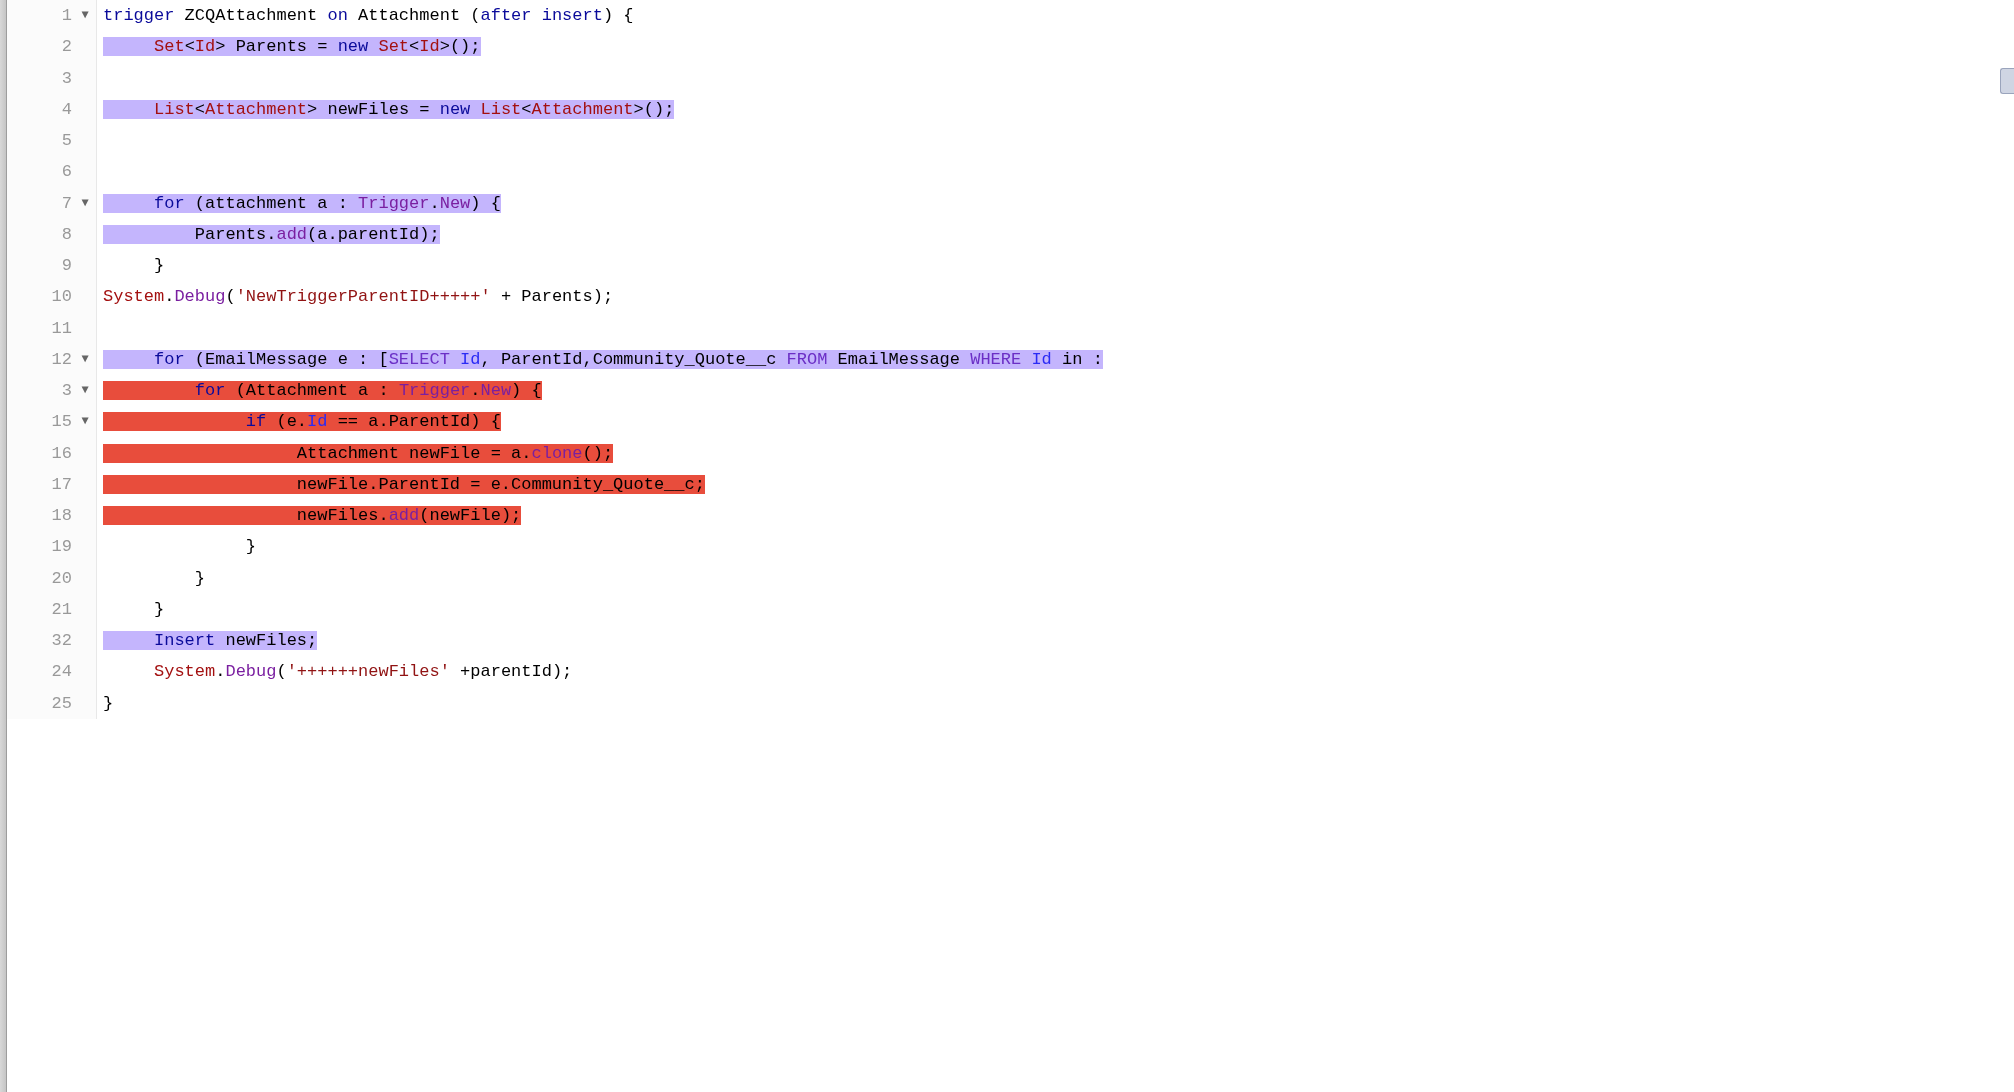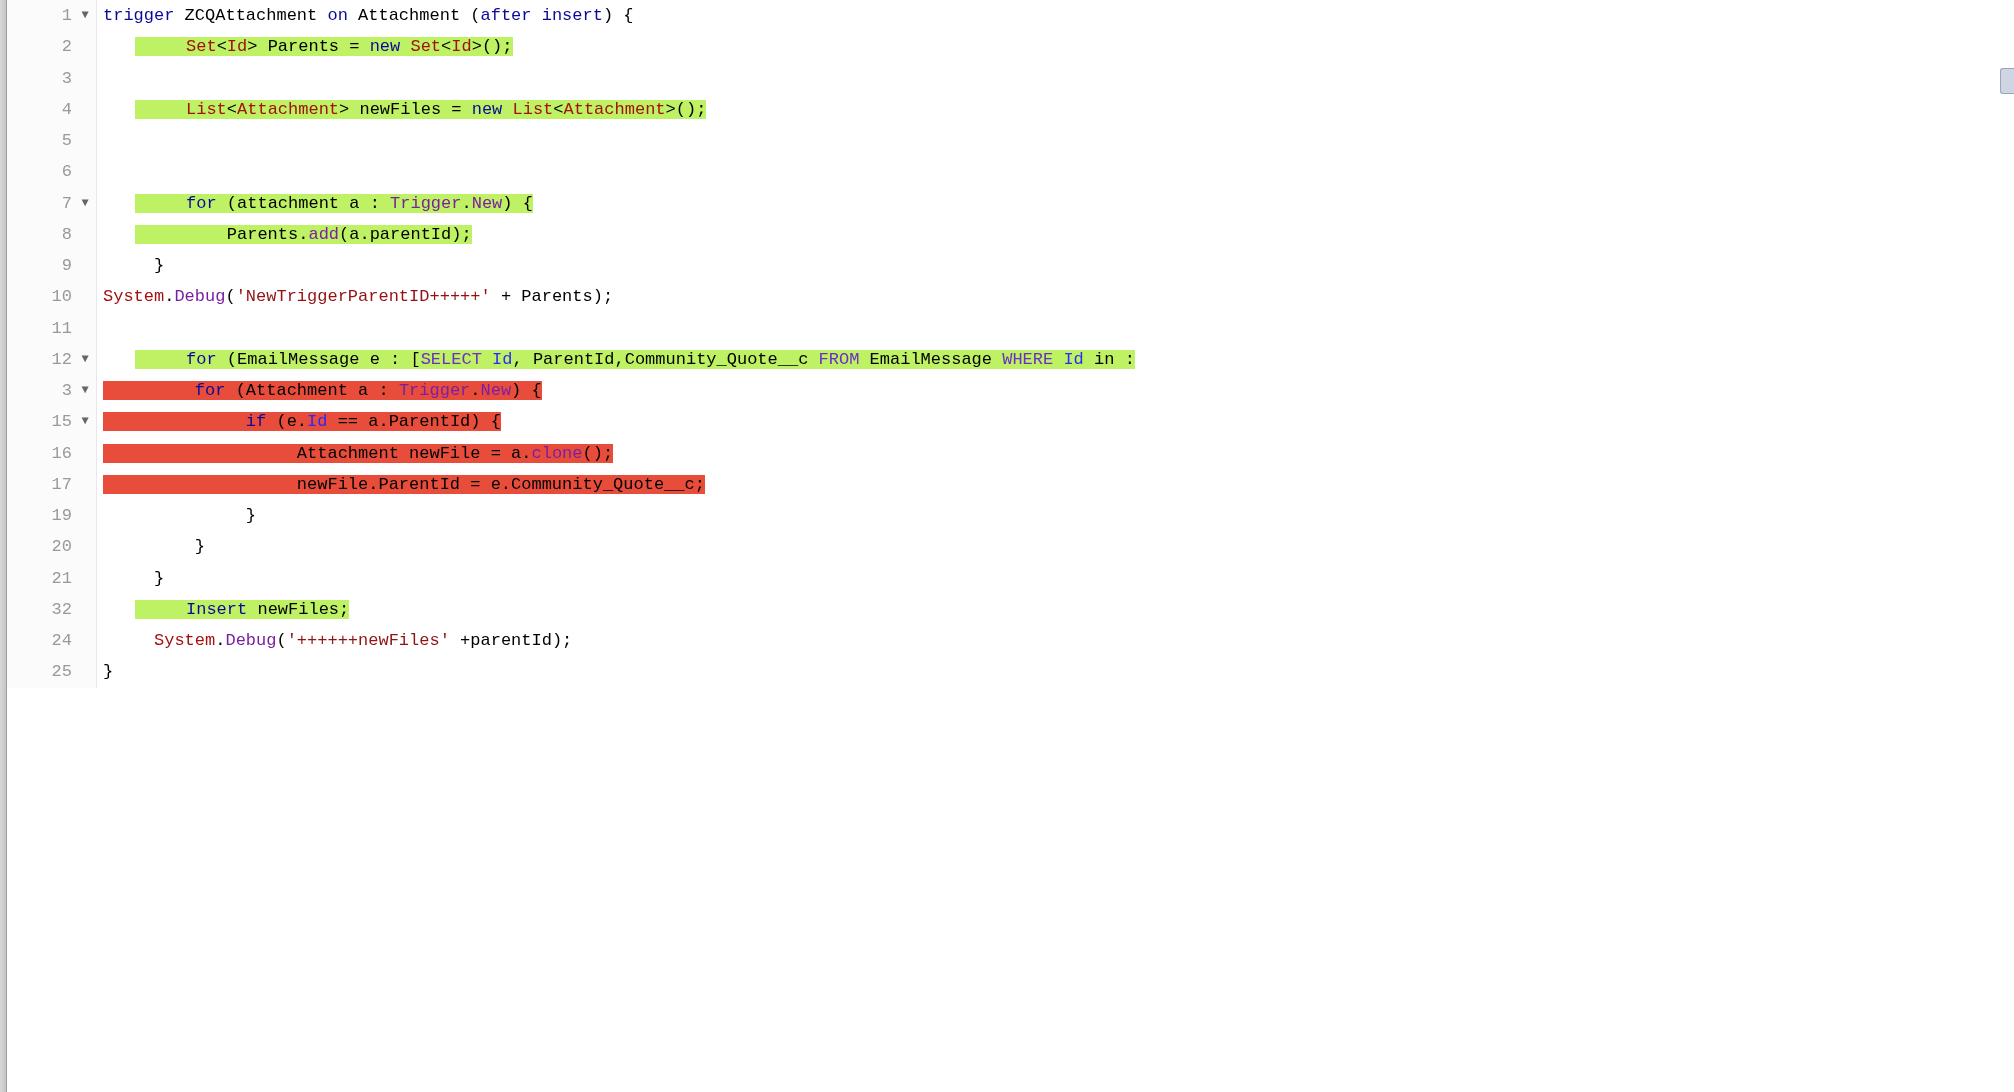--- a/index.html
+++ b/index.html
@@ -57,21 +57,21 @@
     color: #666;
   }
   .code {
     flex: 1;
     position: relative;
     padding-left: 6px;
   }
   .hl {
     display: inline;
   }
-  .bg-blue { background: #bef264; margin-left: 32px; }
+  .bg-blue { background: #c4b5fd; }
   .bg-red { background: #e84d3c; }
   
   .kw { color: #0a0a9a; }     
   .type { color: #a31010; }   
   .method { color: #7a1fa0; }
   .str { color: #911313; }
   .sql { color: #6b2fc6; }
   .prop { color: #2b2bf5; }   
   .plain { color: #000; }
   .right-scroll-ind {
@@ -215,20 +215,27 @@
   </div>
 
   <div class="line">
     <div class="gutter">
       <span class="lineno">17</span>
       <span class="fold"></span>
     </div>
     <div class="code"><span class="hl bg-red"><span class="plain">                   newFile.ParentId = e.Community_Quote__c;</span></span></div>
   </div>
 
+  <div class="line">
+    <div class="gutter">
+      <span class="lineno">18</span>
+      <span class="fold"></span>
+    </div>
+    <div class="code"><span class="hl bg-red"><span class="plain">                   newFiles.</span><span class="method">add</span><span class="plain">(newFile);</span></span></div>
+  </div>
 
   <div class="line">
     <div class="gutter">
       <span class="lineno">19</span>
       <span class="fold"></span>
     </div>
     <div class="code"><span class="plain">              }</span></div>
   </div>
 
   <div class="line">

